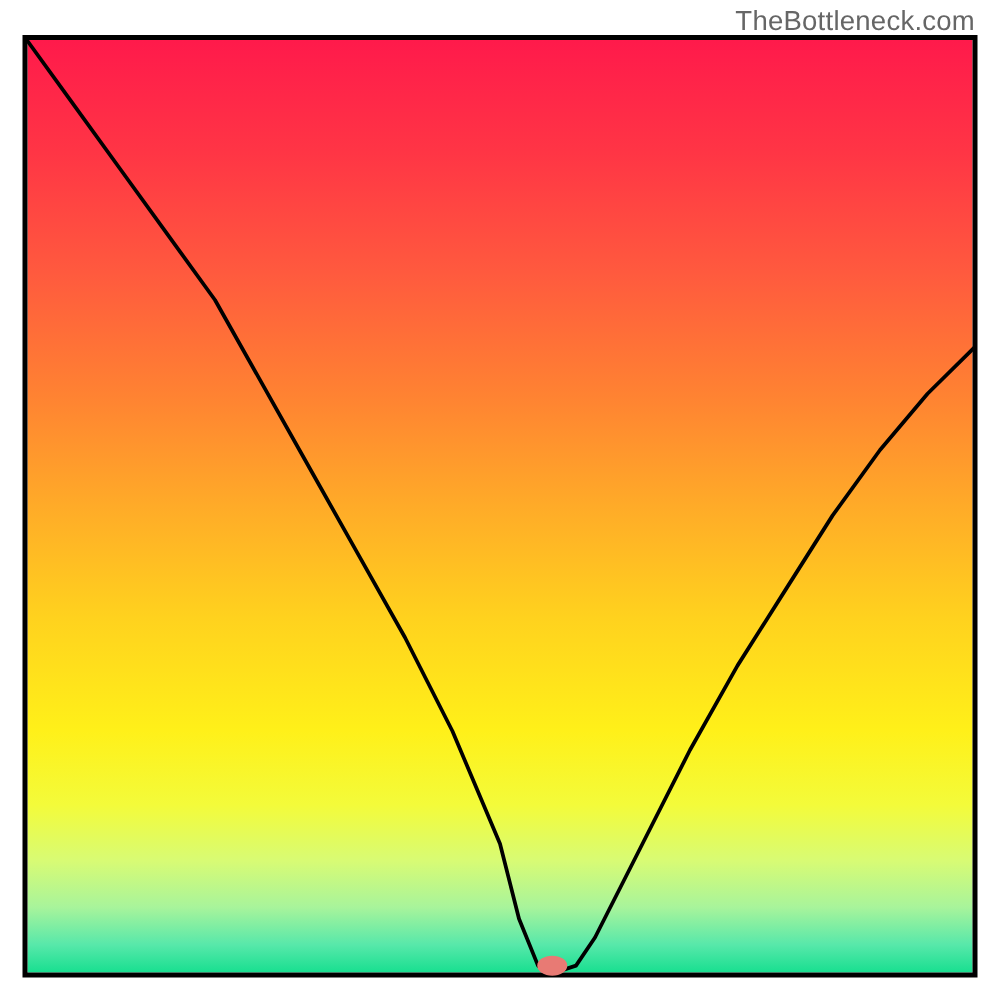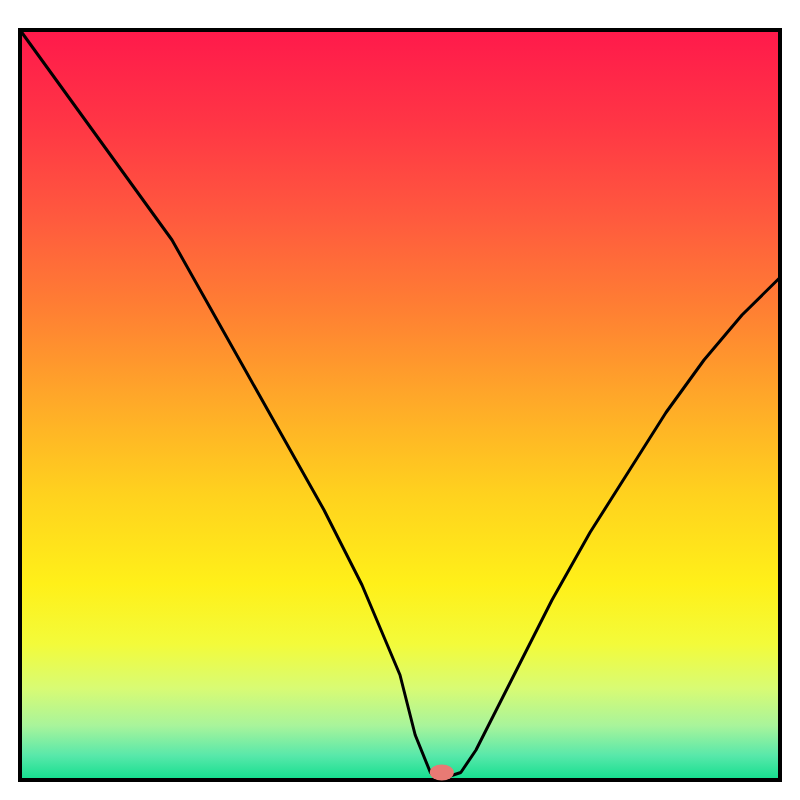--- a/index.html
+++ b/index.html
@@ -33,20 +33,21 @@
     top: 0;
     width: 800px;
     height: 800px;
     display: block;
   }
 </style>
 </head>
 <body>
 
 <div class="frame">
+  <div class="watermark">TheBottleneck.com</div>
 
   <svg class="chart" viewBox="0 0 800 800">
     <defs>
       <linearGradient id="bg-grad" x1="0" y1="0" x2="0" y2="1">
           <stop offset="0.00%" stop-color="#ff1a4b"></stop>
           <stop offset="12.00%" stop-color="#ff3545"></stop>
           <stop offset="25.00%" stop-color="#ff5a3e"></stop>
           <stop offset="38.00%" stop-color="#ff8232"></stop>
           <stop offset="50.00%" stop-color="#ffab28"></stop>
           <stop offset="62.00%" stop-color="#ffd21e"></stop>

